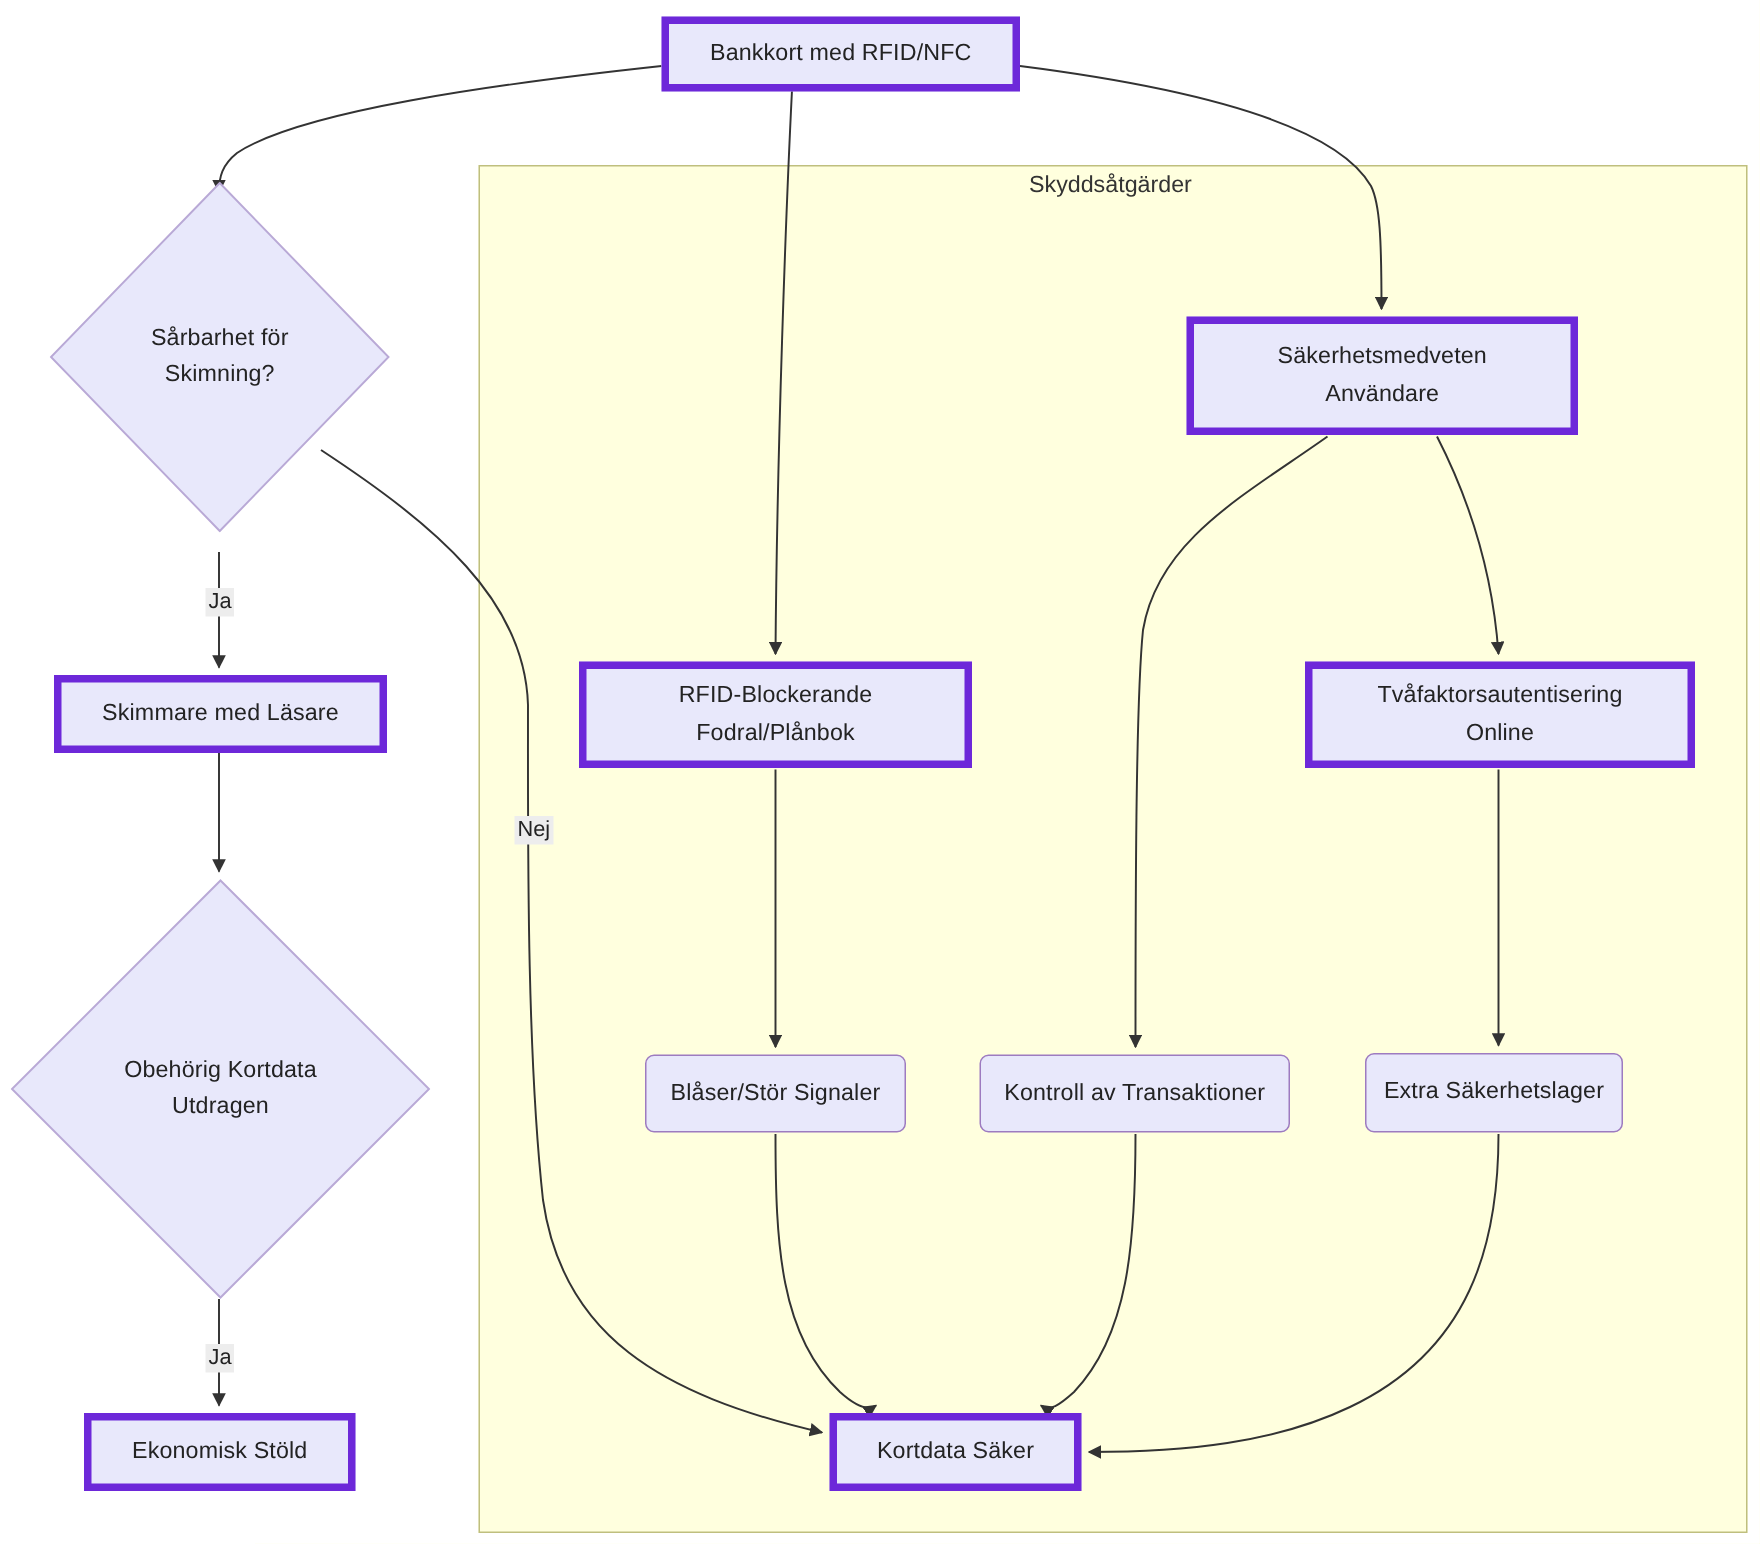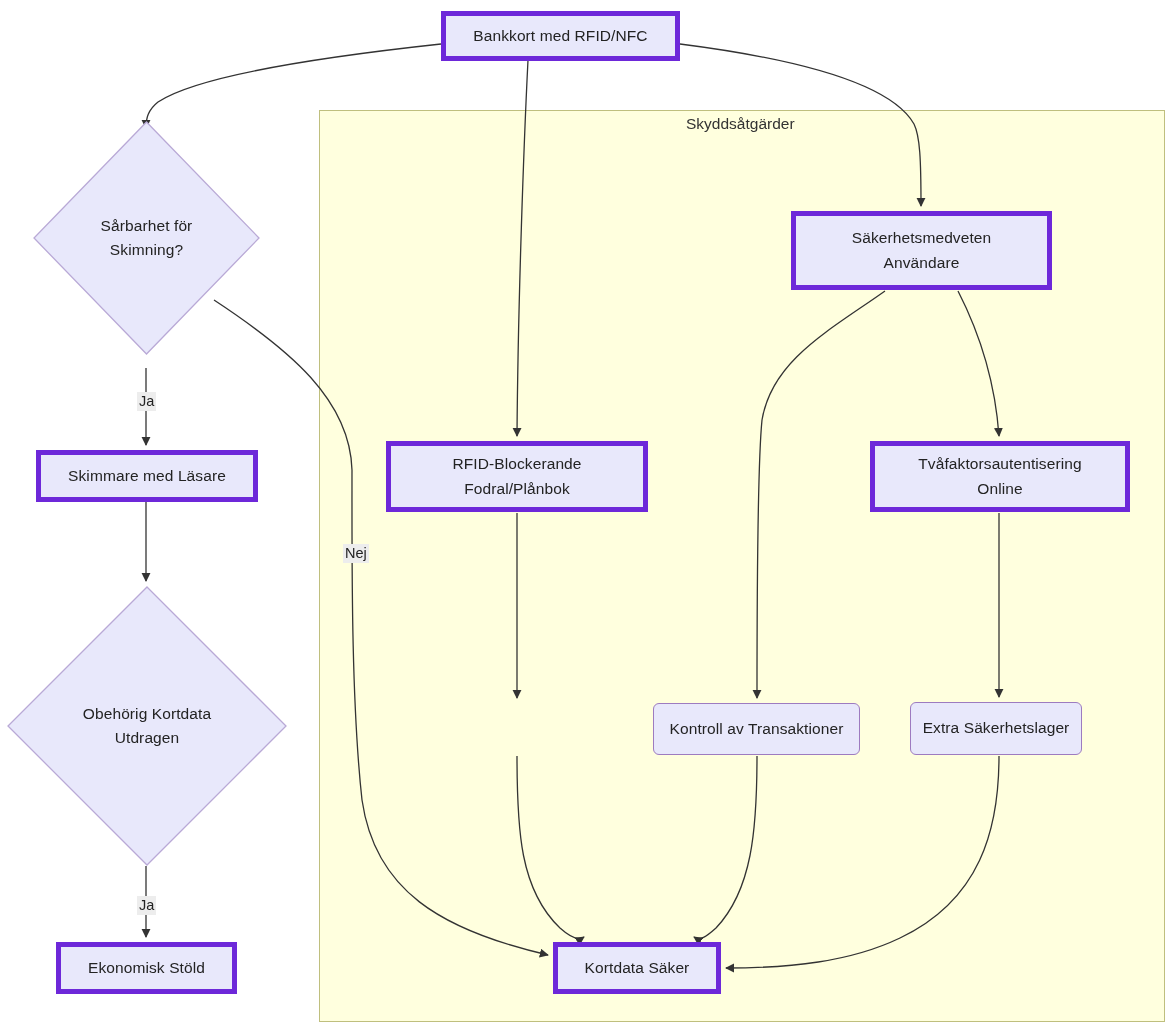--- a/index.html
+++ b/index.html
@@ -173,20 +173,23 @@
     </span>
   </div>
 
   <div class="node rect-node" style="left:870px; top:441px; width:260px; height:71px;">
     <span>
       <span class="nodetext">Tvåfaktorsautentisering</span>
       <span class="nodetext">Online</span>
     </span>
   </div>
 
+  <div class="node round-node" style="left:430px; top:703px; width:174px; height:52px;">
+    <span class="nodetext">Blåser/Stör Signaler</span>
+  </div>
 
   <div class="node round-node" style="left:653px; top:703px; width:207px; height:52px;">
     <span class="nodetext">Kontroll av Transaktioner</span>
   </div>
 
   <div class="node round-node" style="left:910px; top:702px; width:172px; height:53px;">
     <span class="nodetext">Extra Säkerhetslager</span>
   </div>
 
   <div class="node rect-node" style="left:553px; top:942px; width:168px; height:52px;">

